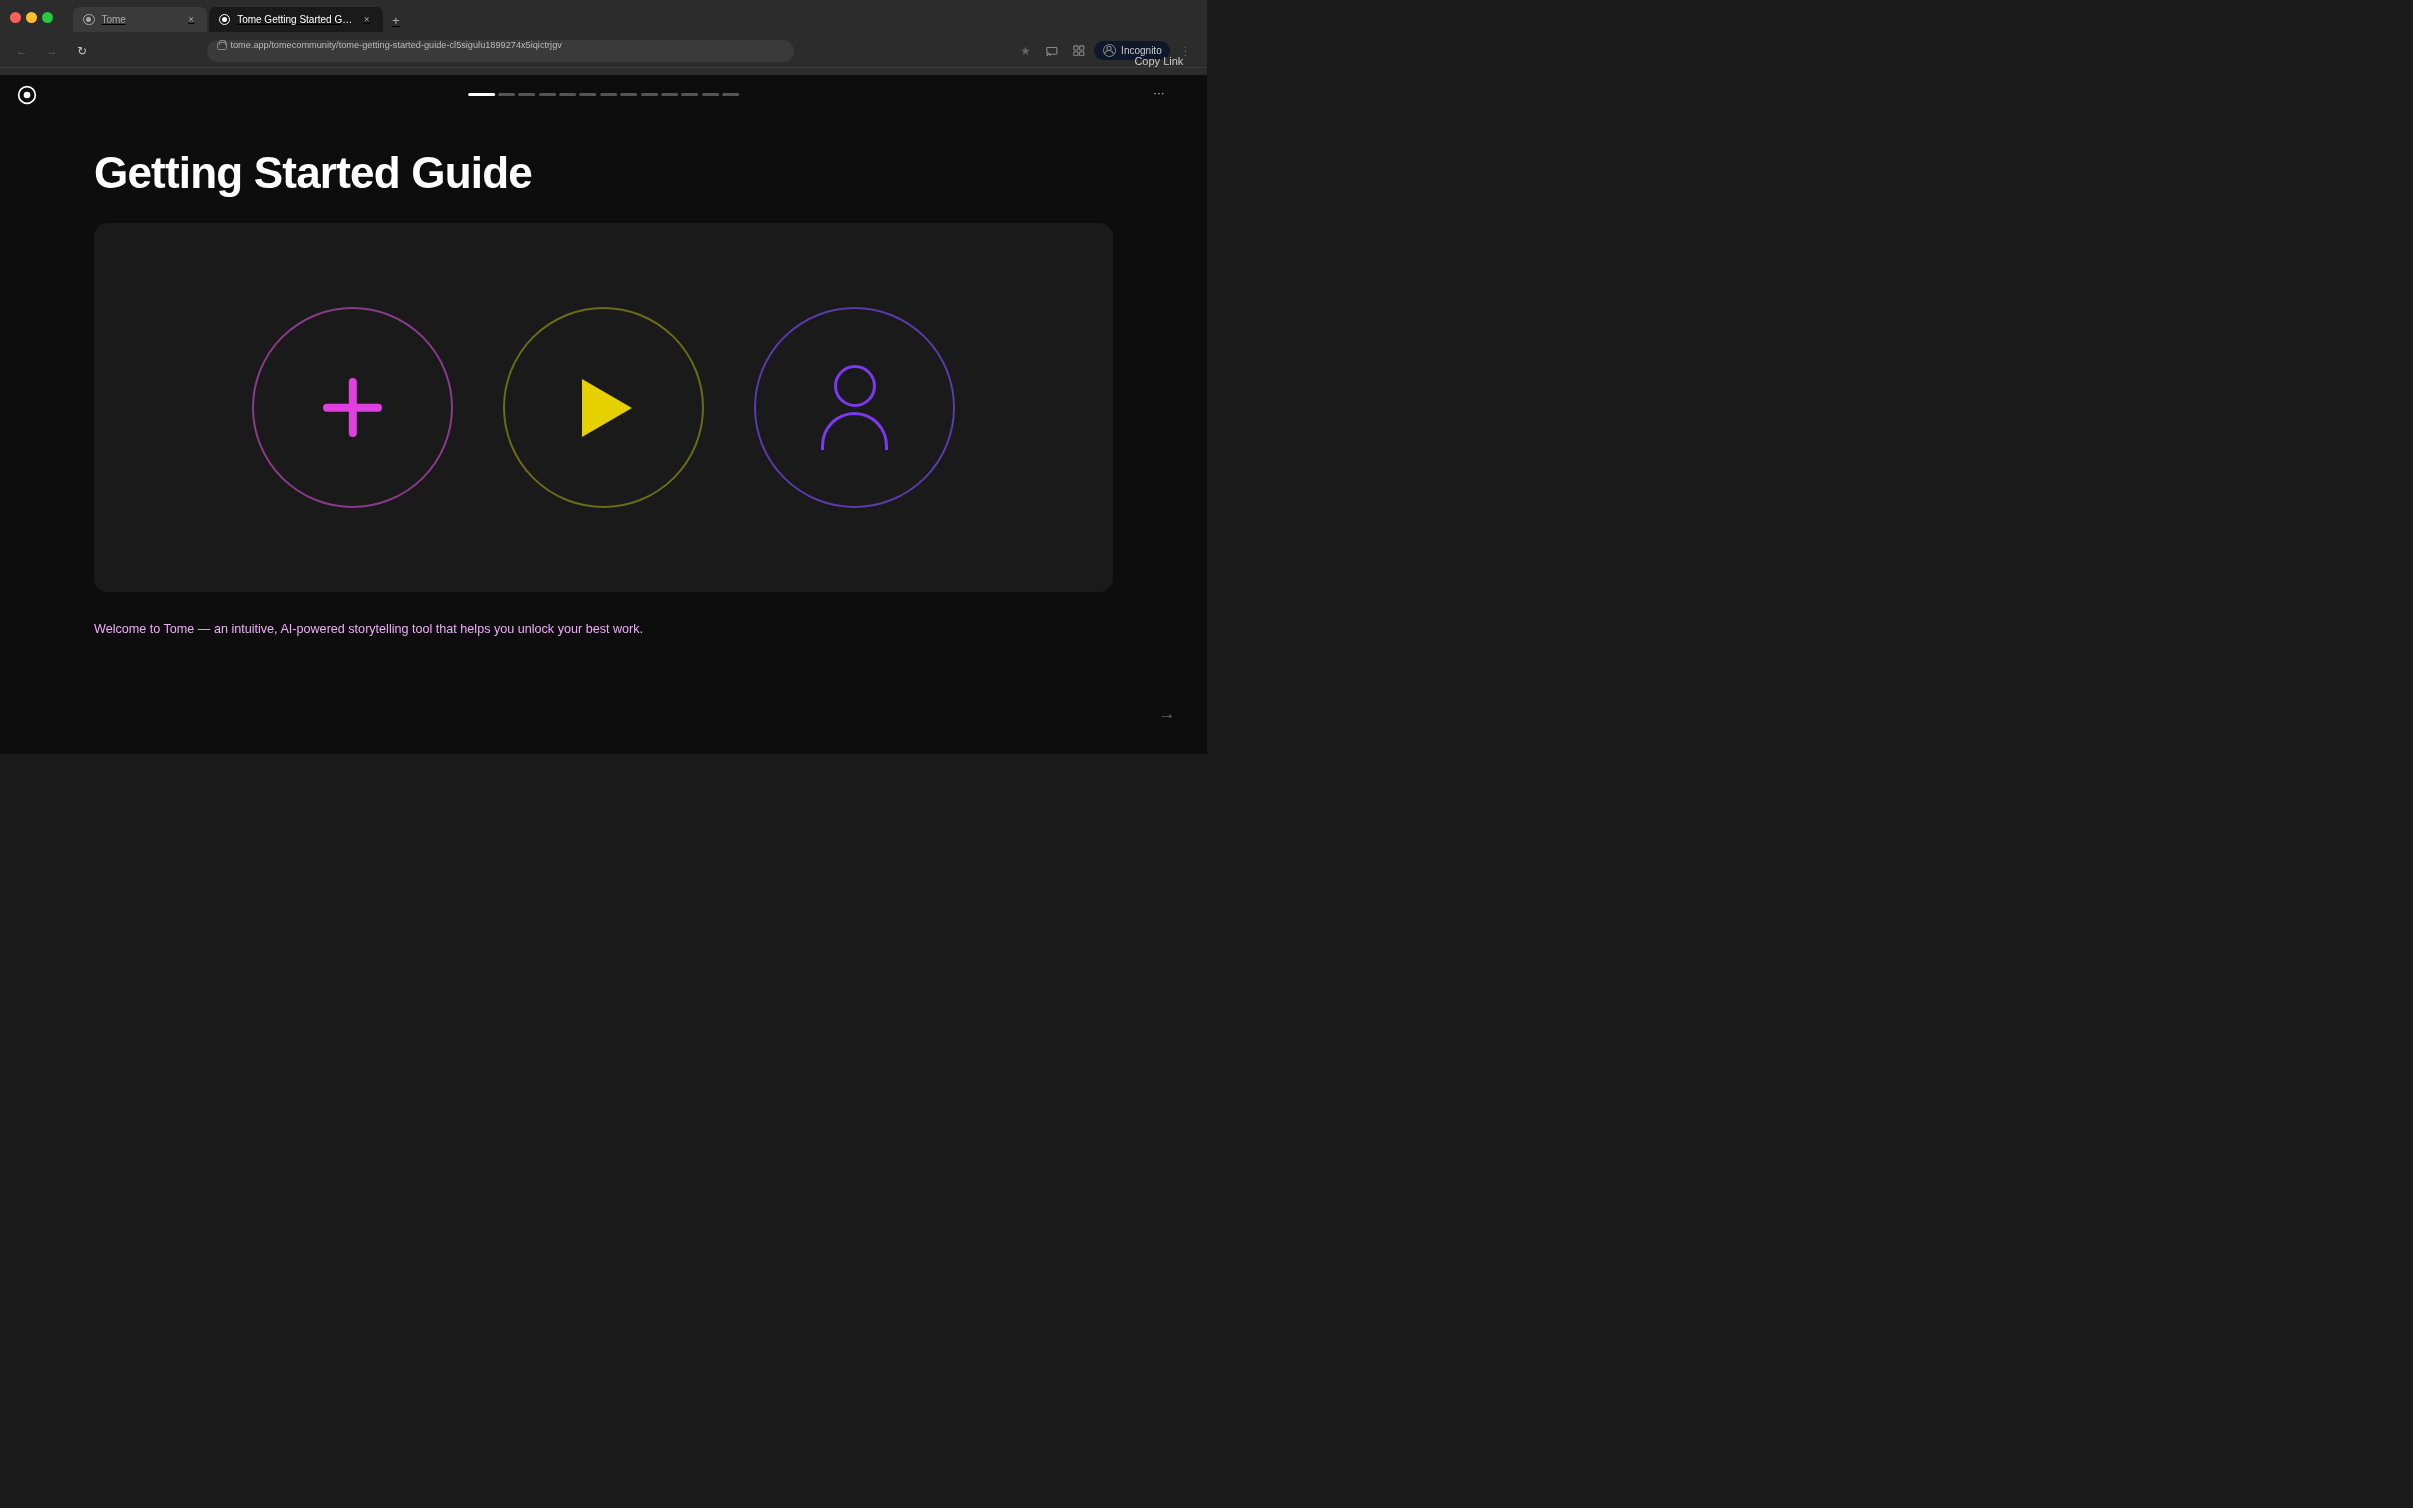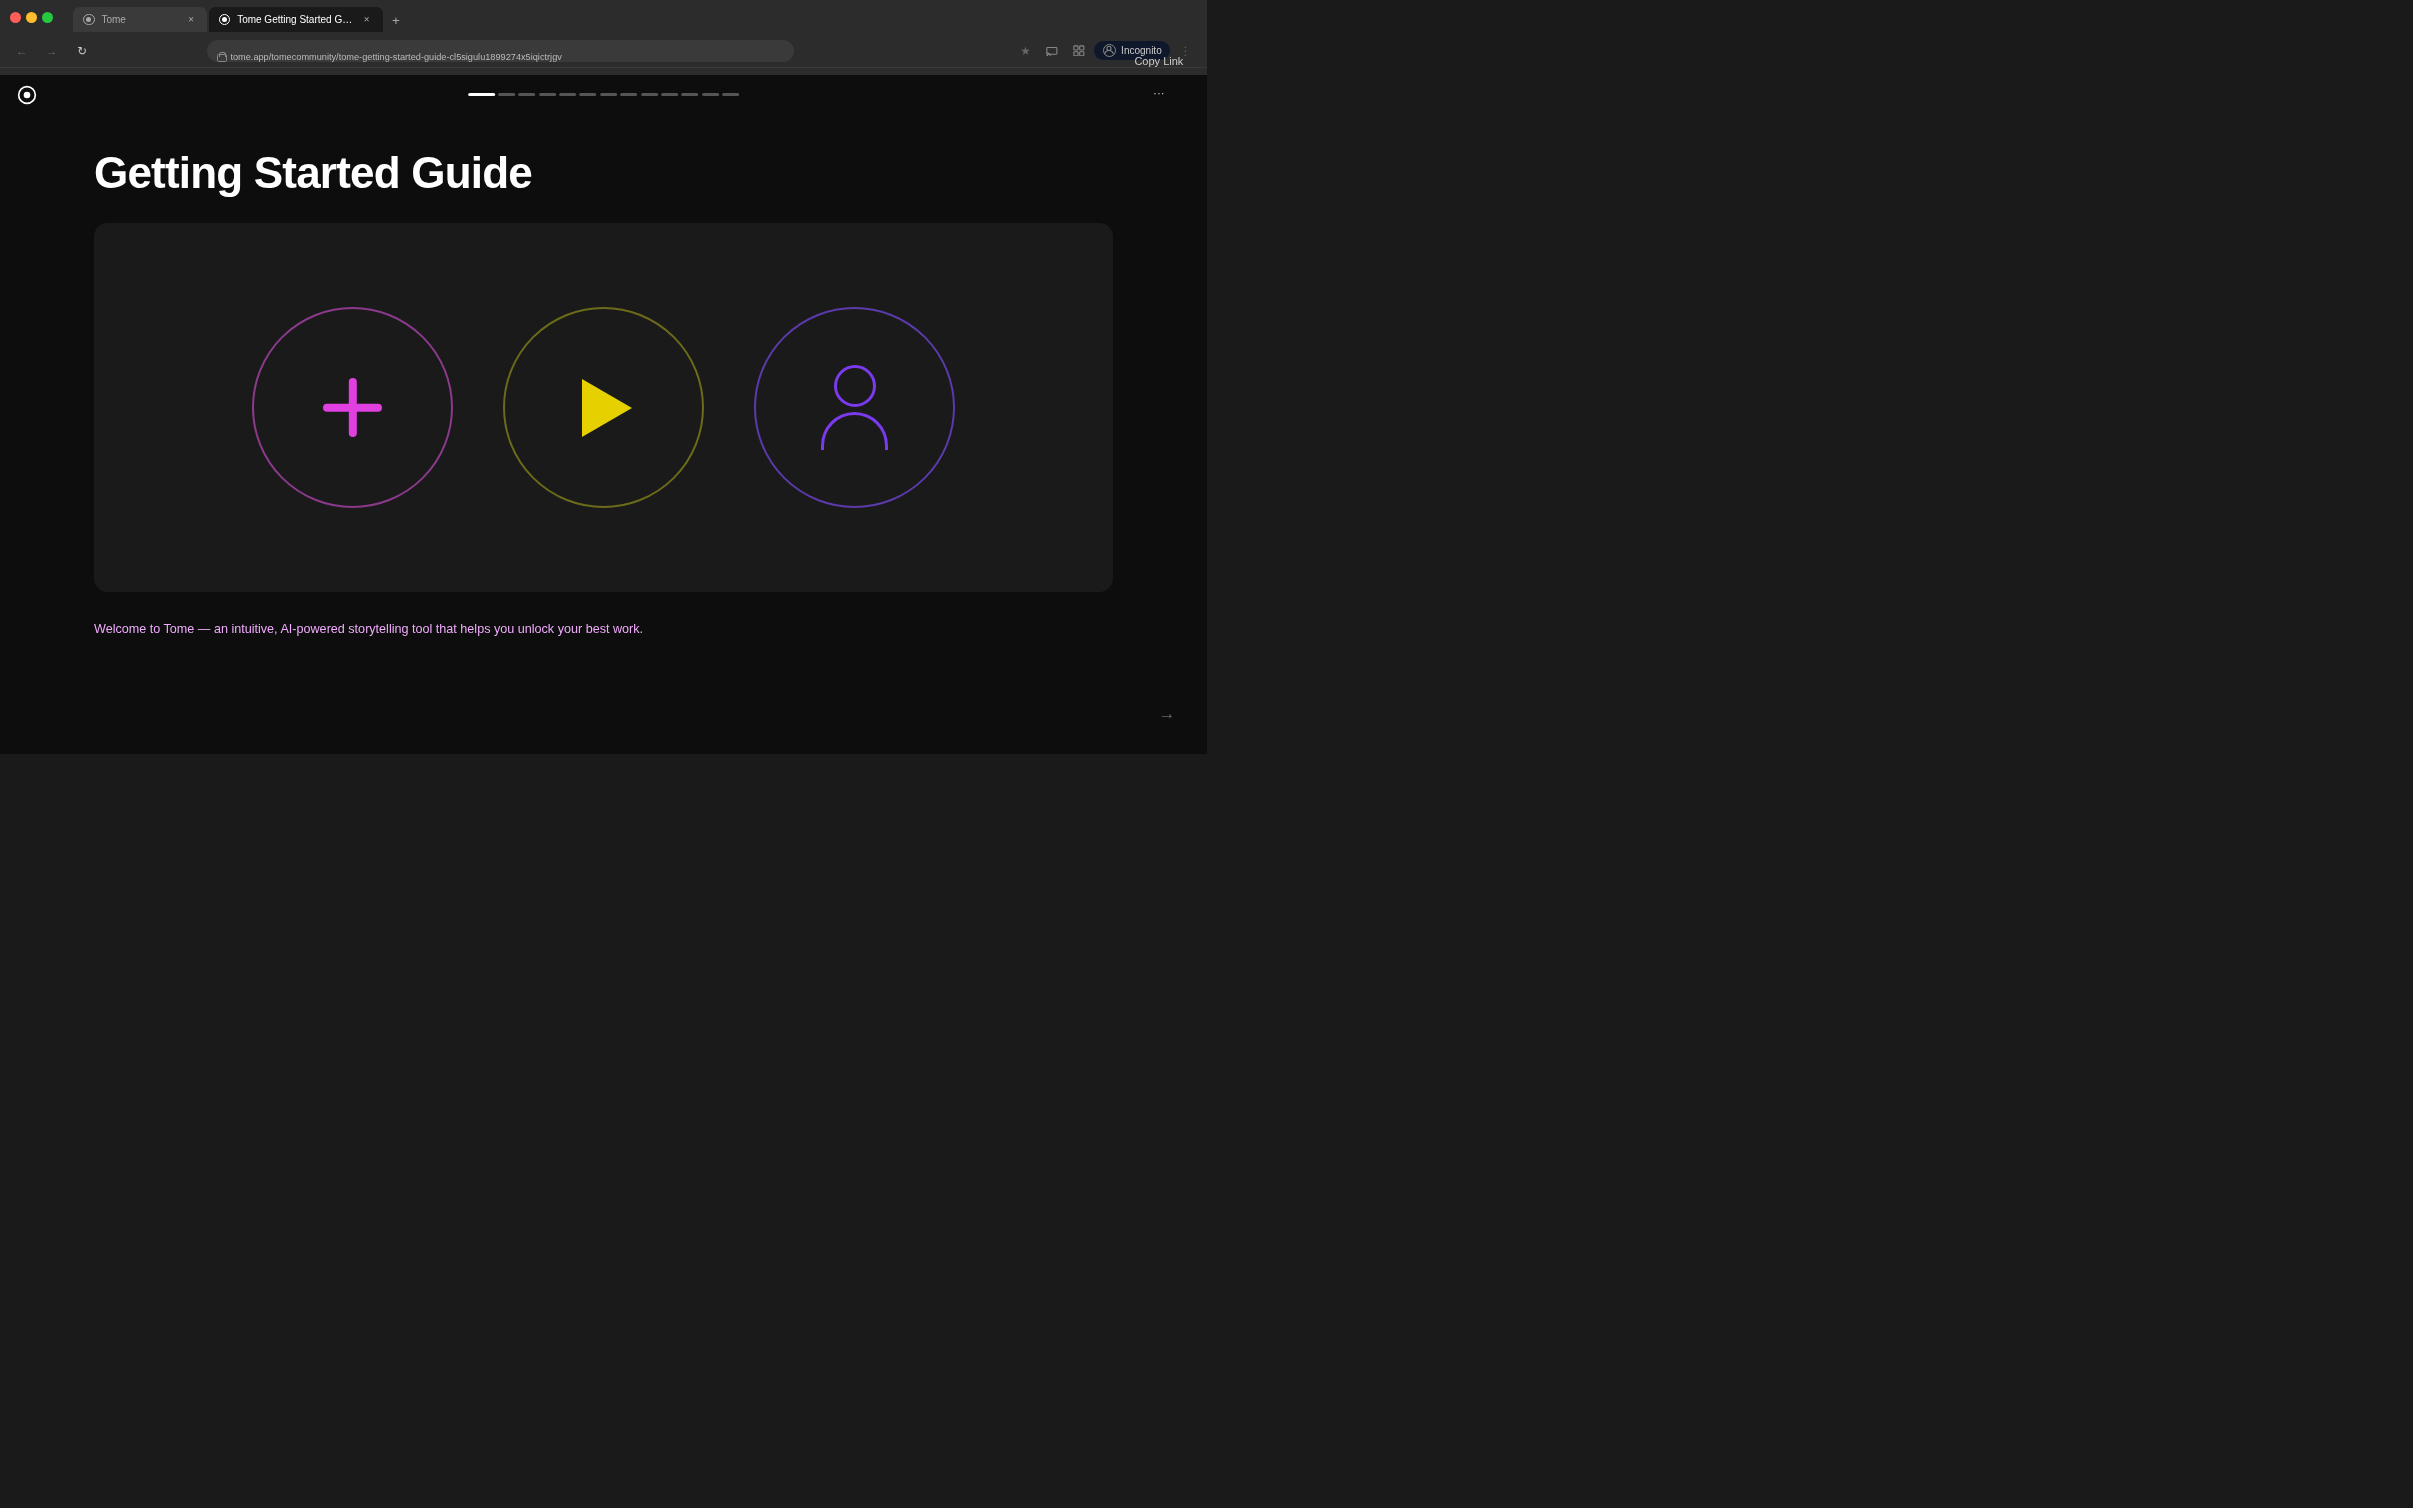--- a/index.html
+++ b/index.html
@@ -43,20 +43,21 @@
     .traffic-light.red { background: #ff5f57; }
     .traffic-light.yellow { background: #ffbd2e; }
     .traffic-light.green { background: #28c840; }
 
     .tabs-bar {
       display: flex;
       align-items: flex-end;
       height: 30px;
       padding: 0 6.7px;
       gap: 1.7px;
+      text-decoration: underline;
     }
 
     .tab {
       display: flex;
       align-items: center;
       gap: 6.7px;
       height: 25px;
       padding: 0 10px;
       border-radius: 6.7px 6.7px 0 0;
       font-size: 10px;
@@ -147,21 +148,21 @@
       border-radius: 3.4px;
     }
     .nav-btn.active { color: #ccc; }
 
     .address-bar {
       flex: 1;
       height: 22px;
       background: #3a3a3a;
       border-radius: 11px;
       display: flex;
-      align-items: flex-end;
+      align-items: flex-start;
       padding: 0 10px;
       gap: 5px;
       max-width: 587px;
       margin: 0 auto;
     }
 
     .lock-icon {
       width: 8.4px;
       height: 10px;
       position: relative;

